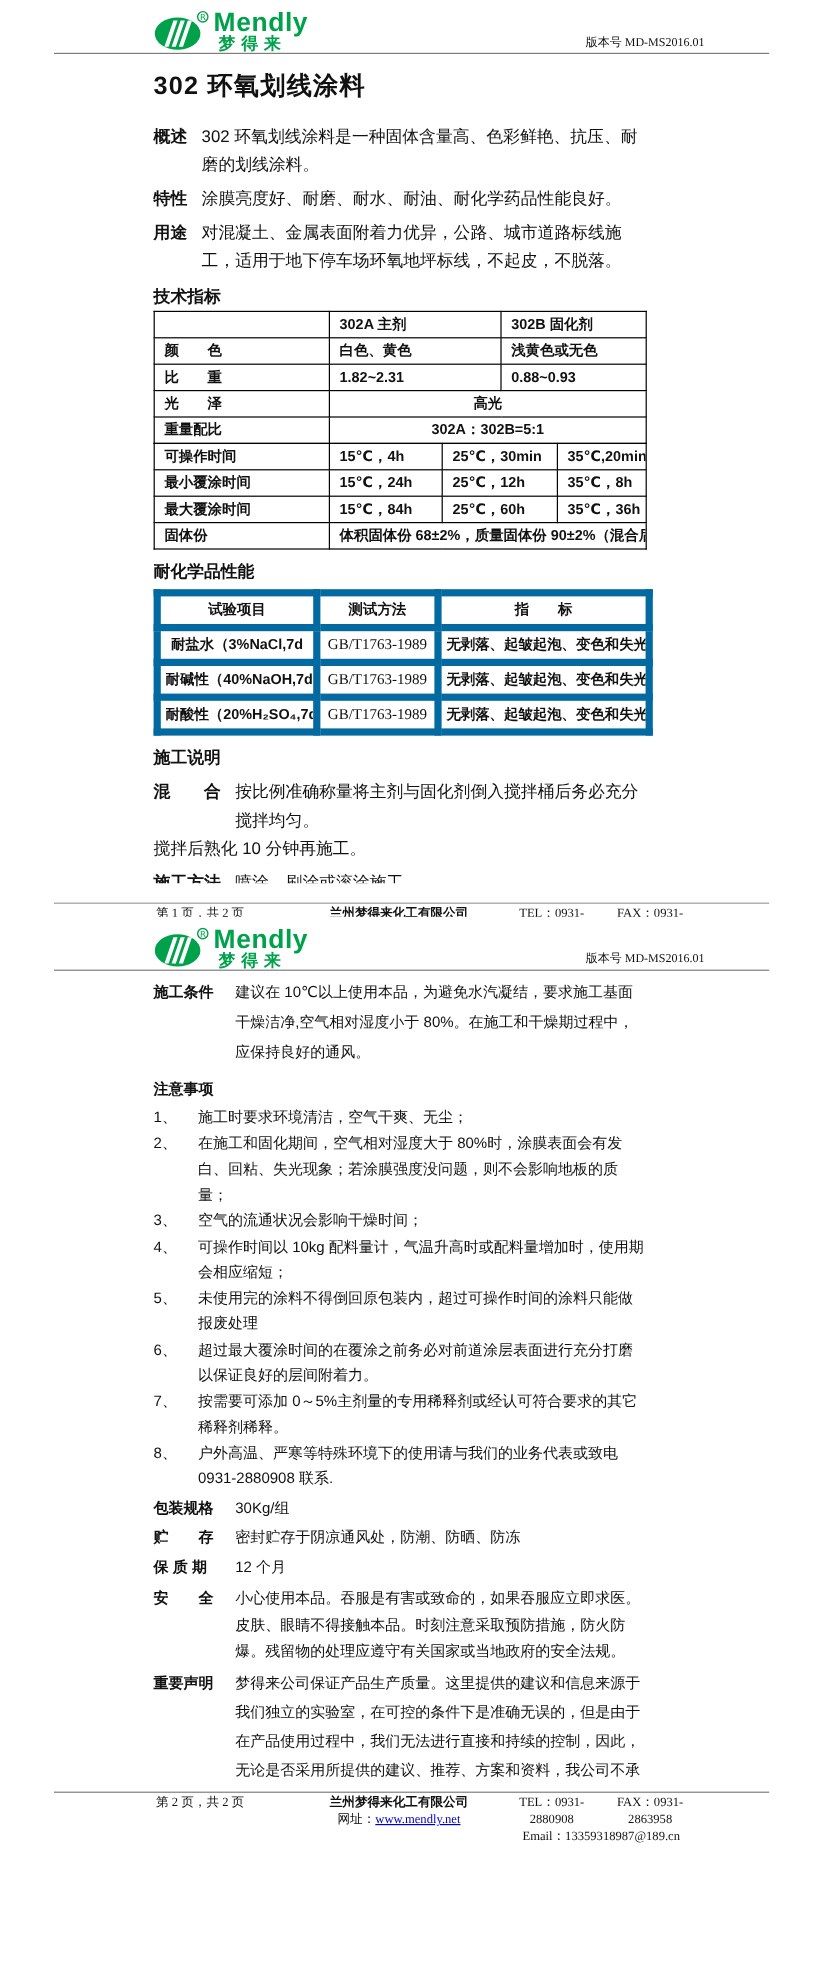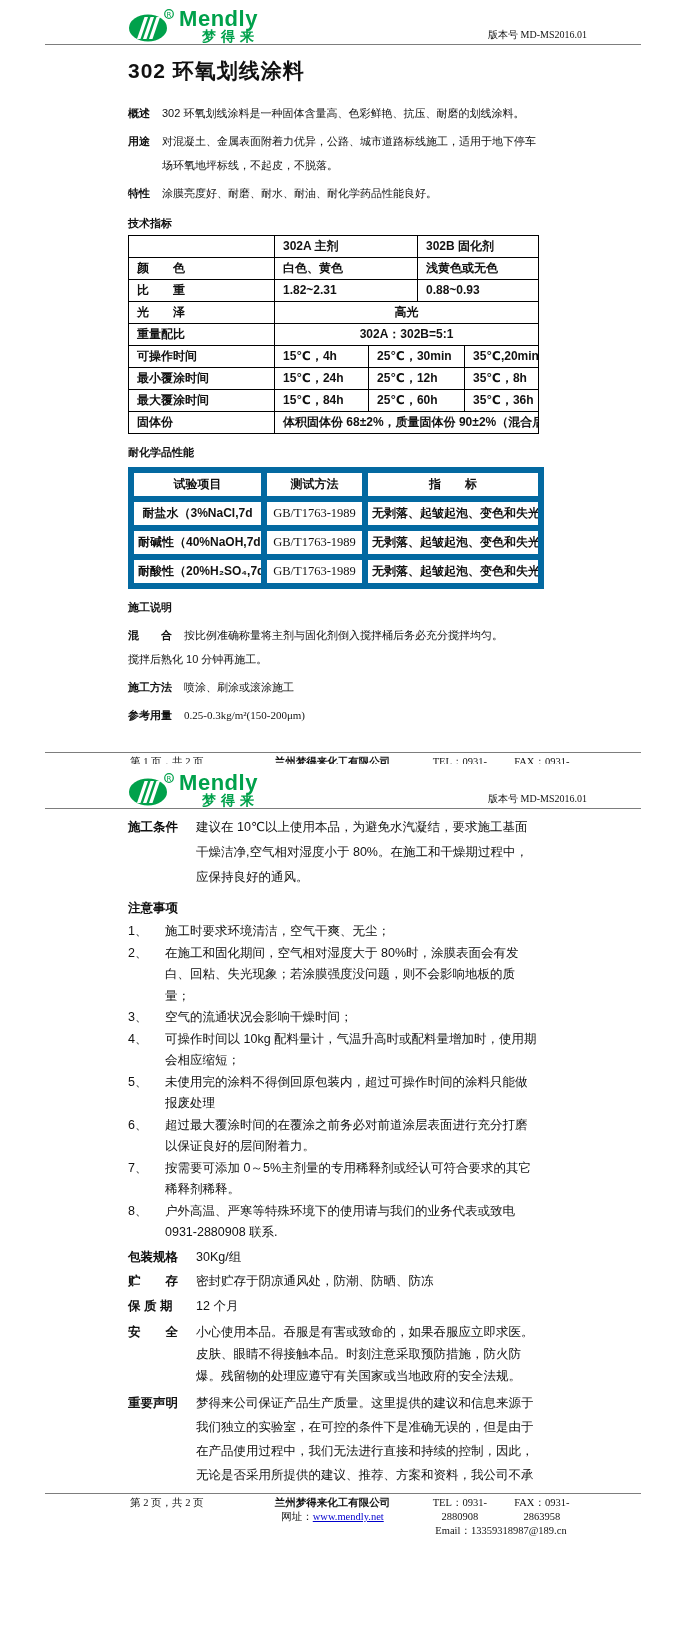--- a/index.html
+++ b/index.html
@@ -15,26 +15,26 @@
 
   .rule{border:0;border-top:1px solid #7d7d7d;margin:0 46px 0 45px;}
 
   
   .hdr{display:flex;justify-content:space-between;align-items:flex-end;
        margin:4px 100px 0 128px;height:40px;}
   .logo{display:flex;align-items:flex-start;gap:4px;}
   .logo svg{display:block;}
   .brandcol{line-height:1;}
   .brand{font-weight:bold;color:#00A14B;font-size:22px;letter-spacing:.5px;text-align:center;}
-  .brandcn{font-weight:bold;color:#00A14B;font-size:14px;letter-spacing:5px;margin:-1px 0 0 24px;}
+  .brandcn{font-weight:bold;color:#00A14B;font-size:14px;letter-spacing:5px;margin:-1px 0 0 4px;}
   .ver{font-size:10px;color:#111;padding-bottom:2px;}
 
   
   .title{margin:12px 0 0 128px;font-size:21px;font-weight:bold;letter-spacing:1px;}
-  .content{margin:0 148px 0 128px;font-size:11px;}
+  .content{margin:0 148px 0 128px;font-size:14px;}
   .prow{display:flex;margin-top:4px;line-height:24px;}
   .prow .lbl{font-weight:bold;flex:0 0 auto;margin-right:12px;white-space:pre;}
   .prow .txt{flex:1;}
   .mt-first{margin-top:16px;}
   .sechead{font-weight:bold;margin-top:6px;line-height:24px;}
   .line2{line-height:24px;}
 
   table{border-collapse:collapse;table-layout:fixed;}
   .ttab{width:410px;margin-left:128px;font-size:12px;}
   .ttab td{border:1px solid #000;padding:2px 8px 3px;line-height:16px;font-weight:600;
@@ -99,27 +99,27 @@
   <div class="title">302 环氧划线涂料</div>
 
   <div class="content">
 
     <div class="prow mt-first">
       <span class="lbl">概述</span>
       <span class="txt">302 环氧划线涂料是一种固体含量高、色彩鲜艳、抗压、耐磨的划线涂料。</span>
     </div>
 
     <div class="prow">
+      <span class="lbl">特性</span>
+      <span class="txt">涂膜亮度好、耐磨、耐水、耐油、耐化学药品性能良好。</span>
+    </div>
+
+    <div class="prow">
       <span class="lbl">用途</span>
       <span class="txt">对混凝土、金属表面附着力优异，公路、城市道路标线施工，适用于地下停车场环氧地坪标线，不起皮，不脱落。</span>
-    </div>
-
-    <div class="prow">
-      <span class="lbl">特性</span>
-      <span class="txt">涂膜亮度好、耐磨、耐水、耐油、耐化学药品性能良好。</span>
     </div>
 
     <div class="sechead">技术指标</div>
   </div>
 
   <table class="ttab">
     <colgroup>
         <col style="width:146px">
         <col style="width:143px">
         <col style="width:121px">

